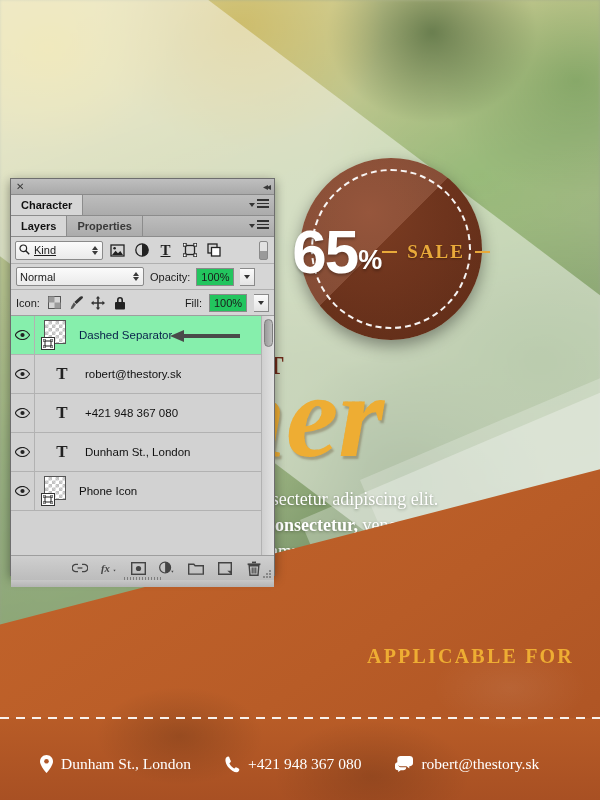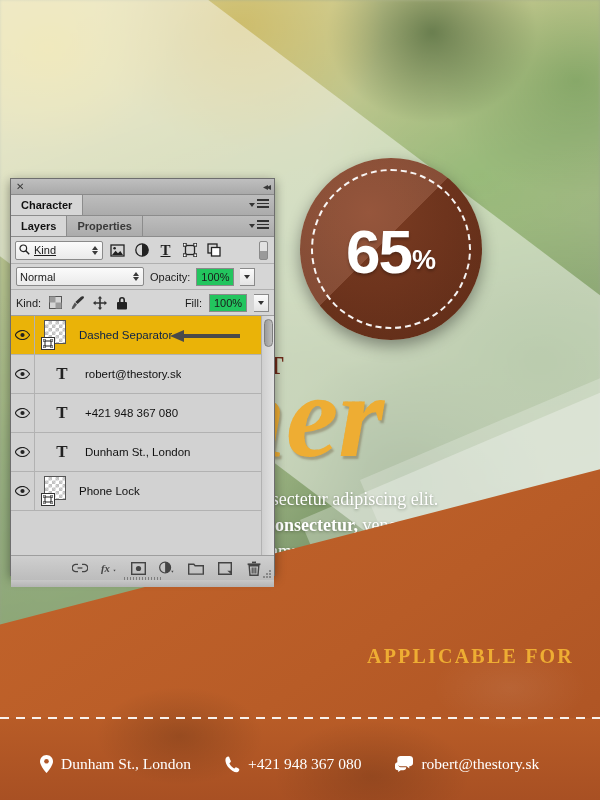--- a/index.html
+++ b/index.html
@@ -333,21 +333,21 @@
     background: #d2d2d2;
     overflow: hidden;
     border-bottom: 1px solid #9e9e9e;
   }
   .layer-row {
     height: 39px;
     display: flex; align-items: center;
     border-bottom: 1px solid #b2b2b2;
     cursor: pointer;
   }
-  .layer-row.selected { background: #eab308; }
+  .layer-row.selected { background: #86efac; }
   .layer-eye {
     width: 24px; height: 100%;
     display: flex; align-items: center; justify-content: center;
     border-right: 1px solid #b2b2b2;
     cursor: pointer;
   }
   .layer-thumb {
     width: 30px; height: 30px; margin-left: 6px;
     position: relative; flex: none;
   }
@@ -443,20 +443,25 @@
   <div id="body-copy">
     <div>et, consectetur adipiscing elit.</div>
     <div><b>ctus consectetur,</b><span> venenatis</span></div>
     <div>Vivamus id cursus odio.</div>
   </div>
 
   <div id="badge">
     <div class="badge-num-row">
       <span class="badge-num">65</span>
       <span class="badge-pct">%</span>
+    </div>
+    <div class="badge-sale-row">
+      <span class="badge-dash"></span>
+      <span class="badge-sale">SALE</span>
+      <span class="badge-dash"></span>
     </div>
   </div>
 
   <div class="footer-diag"></div>
   <div class="footer-solid"></div>
   <div class="footer-texture"></div>
   <div id="footer-dashline"></div>
 
   <div id="applicable-label">APPLICABLE FOR</div>
 
@@ -580,21 +585,21 @@
           </span>
       </div>
       <span class="fieldlabel">Opacity:</span>
       <div class="numfield">100%</div>
       <div class="numcaret">
           <i></i>
         </div>
     </div>
 
     <div class="ps-lockrow">
-      <span class="fieldlabel">Kind:</span>
+      <span class="fieldlabel">Icon:</span>
       <div class="lock-icon">
         <svg width="13" height="13" viewBox="0 0 13 13">
             <rect x=".5" y=".5" width="12" height="12" fill="none" stroke="#555"></rect>
             <rect x=".5" y=".5" width="6" height="6" fill="#9b9b9b"></rect>
             <rect x="6.5" y="6.5" width="6" height="6" fill="#9b9b9b"></rect>
           </svg>
       </div>
       <div class="lock-icon">
         <svg width="15" height="14" viewBox="0 0 15 14">
             <path d="M13.6.6c.6.6.5 1.4-.2 2L7.6 8 5.3 6 11 .8c.7-.6 1.9-.8 2.6-.2z" fill="#333"></path>
@@ -689,21 +694,21 @@
           <div class="thumb-badge">
             <svg width="10" height="9" viewBox="0 0 10 9">
                 <rect x="2" y="2" width="6" height="5" fill="none" stroke="#222" stroke-width="1"></rect>
                 <rect x="0" y="0" width="2.2" height="2.2" fill="#fff" stroke="#222" stroke-width=".8"></rect>
                 <rect x="7.8" y="0" width="2.2" height="2.2" fill="#fff" stroke="#222" stroke-width=".8"></rect>
                 <rect x="0" y="6.8" width="2.2" height="2.2" fill="#fff" stroke="#222" stroke-width=".8"></rect>
                 <rect x="7.8" y="6.8" width="2.2" height="2.2" fill="#fff" stroke="#222" stroke-width=".8"></rect>
               </svg>
           </div>
         </div>
-        <div class="layer-name">Phone Lock</div>
+        <div class="layer-name">Phone Icon</div>
       </div>
 
       <div class="ps-scrollbar">
         <div class="ps-scroll-thumb"></div>
       </div>
     </div>
 
     <div class="ps-bottombar">
       <div class="bb-icon">
         <svg width="16" height="10" viewBox="0 0 16 10">

